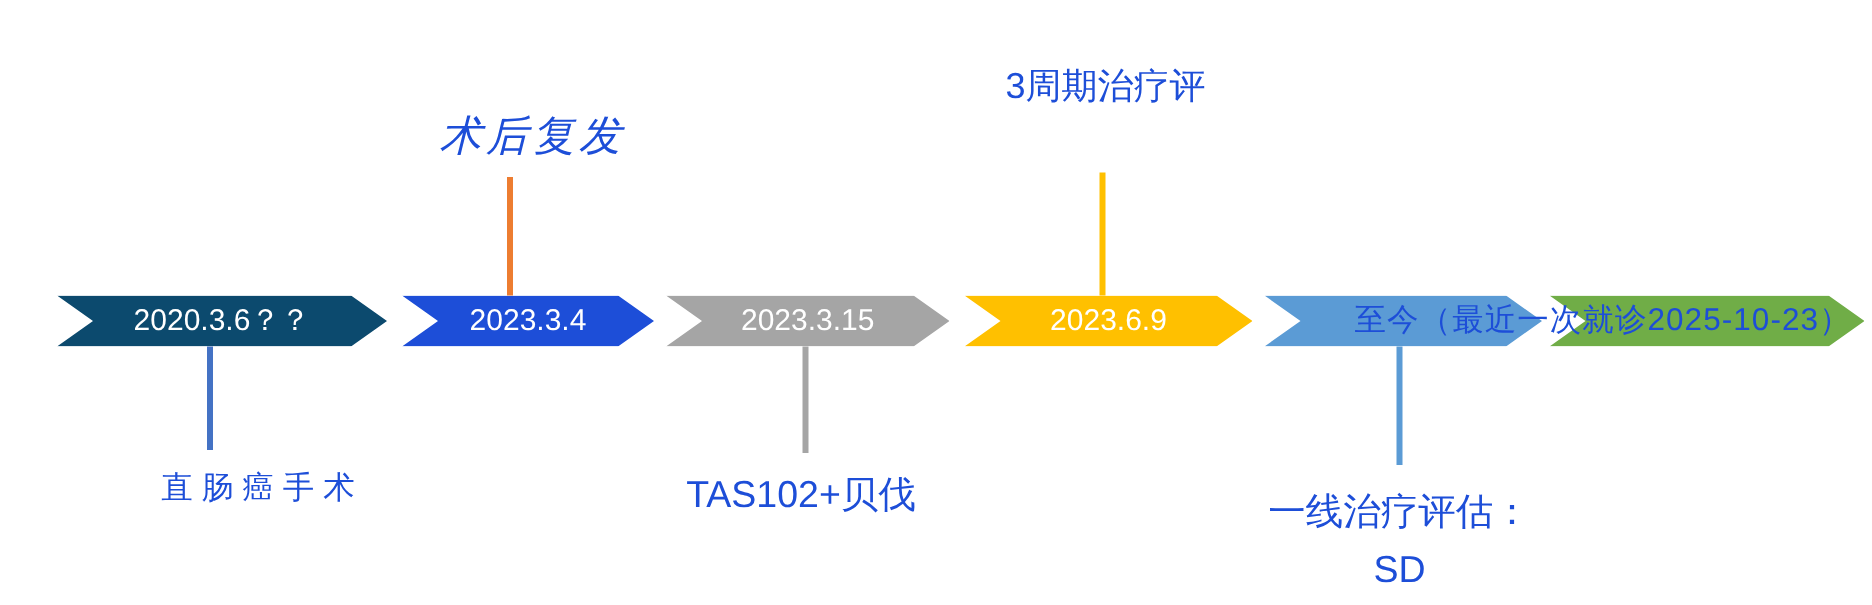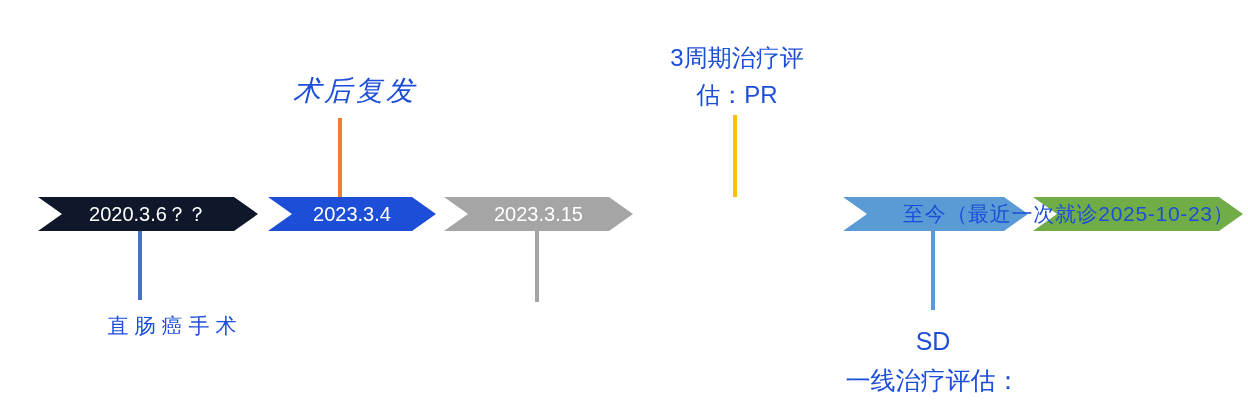--- a/index.html
+++ b/index.html
@@ -53,32 +53,35 @@
     text-align: center;
     color: #1d4ed8;
     white-space: nowrap;
   }
 </style>
 </head>
 <body>
 
 <div class="canvas">
 
-  <div class="arrow" style="left: 38px; width: 220px; background: #0f172a;">
+  <div class="arrow" style="left: 38px; width: 220px; background: #0c4a6e;">
     <span class="arrow-label">2020.3.6？？</span>
   </div>
 
   <div class="arrow" style="left: 268px; width: 168px; background: #1d4ed8;">
     <span class="arrow-label">2023.3.4</span>
   </div>
 
   <div class="arrow" style="left: 444px; width: 189px; background: rgb(165, 165, 165);">
     <span class="arrow-label">2023.3.15</span>
   </div>
 
+  <div class="arrow" style="left: 643px; width: 192px; background: rgb(255, 192, 0);">
+    <span class="arrow-label">2023.6.9</span>
+  </div>
 
   <div class="arrow" style="left: 843px; width: 185px; background: rgb(91, 155, 213);">
   </div>
 
   <div class="arrow" style="left: 1033px; width: 210px; background: rgb(112, 173, 71);">
   </div>
 
   <div class="overflow-label" style="left:903px;">至今（最近一次就诊2025-10-23）</div>
 
   <div class="connector" style="left: 138px; top: 231px; height: 69px; background: rgb(68, 114, 196);"></div>
@@ -89,25 +92,25 @@
 
   <div class="callout" style="left:175px; top:308px; font-size:21px; letter-spacing:6px; line-height:36px;">
     <div>直肠癌手术</div>
   </div>
 
   <div class="callout" style="left:355px; top:74px; font-size:28px; letter-spacing:3px; line-height:34px;font-style:italic;">
     <div>术后复发</div>
   </div>
 
   <div class="callout" style="left:534px; top:311px; font-size:25px; line-height:38px;">
+    <div>TAS102+贝伐</div>
   </div>
 
   <div class="callout" style="left:737px; top:39px; font-size:24px; line-height:37px;">
     <div>3周期治疗评</div>
-    <div>估：PR</div>
   </div>
 
   <div class="callout" style="left:933px; top:322px; font-size:25px; line-height:39px;">
+    <div>一线治疗评估：</div>
     <div>SD</div>
-    <div>一线治疗评估：</div>
   </div>
 
 </div>
 
 </body></html>

